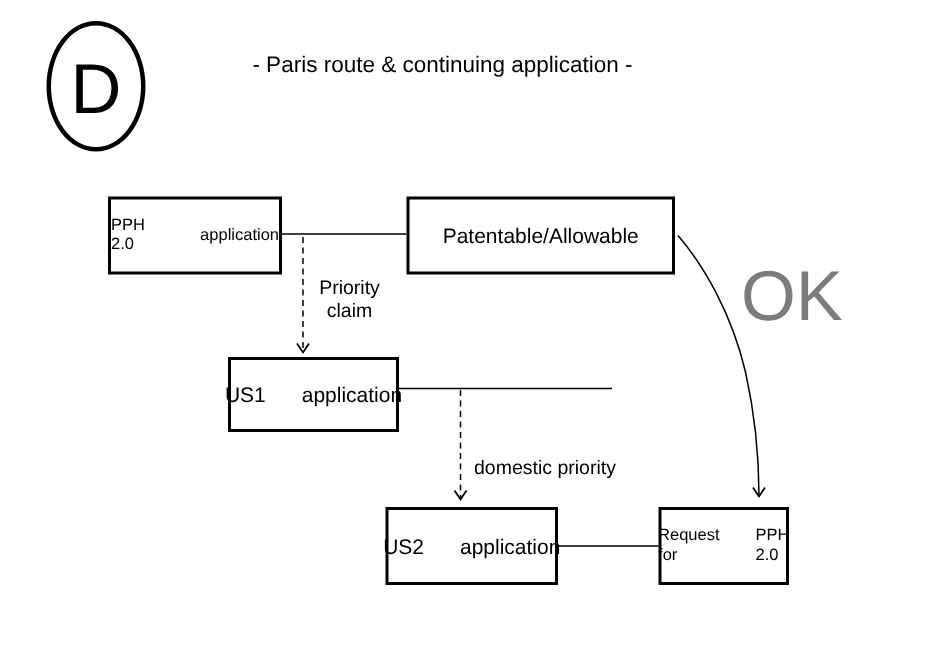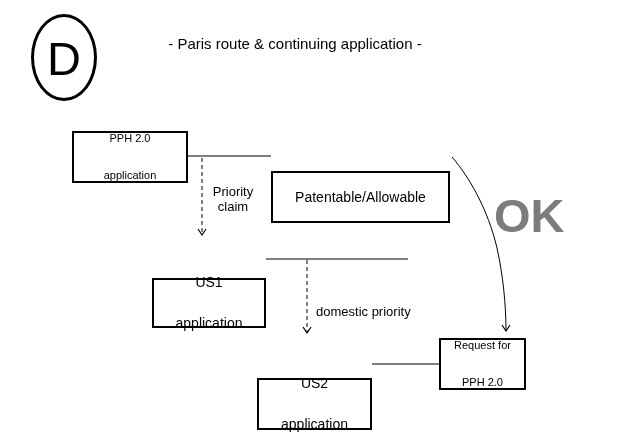--- a/index.html
+++ b/index.html
@@ -59,29 +59,29 @@
     left: 0;
     top: 0;
   }
   
   .dbox {
     position: absolute;
     box-sizing: border-box;
     border: 2.5px solid #000000;
     background: #ffffff;
     display: flex;
-    flex-direction: column;
+    flex-direction: row;
     align-items: center;
     justify-content: center;
     text-align: left;
     color: #000000;
     gap: 24px;
   }
   .dbox.small { font-size: 11px; line-height: 13px; }
-  .dbox.medium { font-size: 14px; line-height: 17px; margin-top: 40px; }
+  .dbox.medium { font-size: 14px; line-height: 17px; }
   .box-pph        { left: 72px;  top: 131px; width: 116px; height: 52px; }
   .box-patentable { left: 271px; top: 131px; width: 179px; height: 52px; font-size: 13px; }
   .box-us1        { left: 152px; top: 238px; width: 114px; height: 50px; }
   .box-us2        { left: 257px; top: 338px; width: 115px; height: 52px; }
   .box-request    { left: 439px; top: 338px; width: 87px;  height: 52px; }
   
   .flabel {
     position: absolute;
     color: #000000;
     font-size: 13px;
@@ -93,23 +93,23 @@
     width: 54px;
     text-align: center;
   }
   .lbl-domestic {
     left: 316px;
     top: 304px;
     white-space: nowrap;
   }
   .lbl-ok {
     left: 494px;
-    top: 192px;
+    top: 173px;
     font-size: 47px;
-    font-weight: bold;
+    font-weight: normal;
     line-height: 1;
     color: #7c7c7c;
     letter-spacing: 0px;
   }
 </style>
 </head>
 <body>
 
 <div class="canvas">
 

